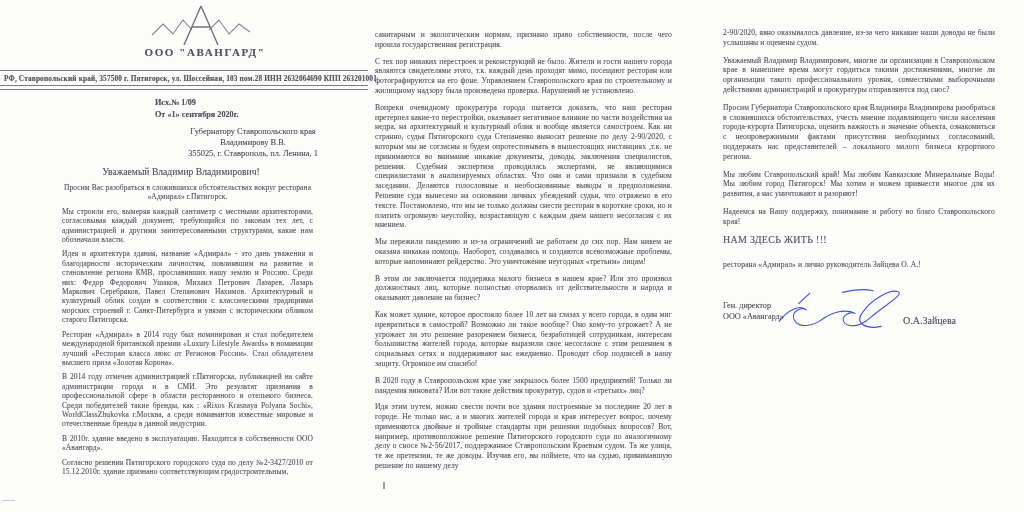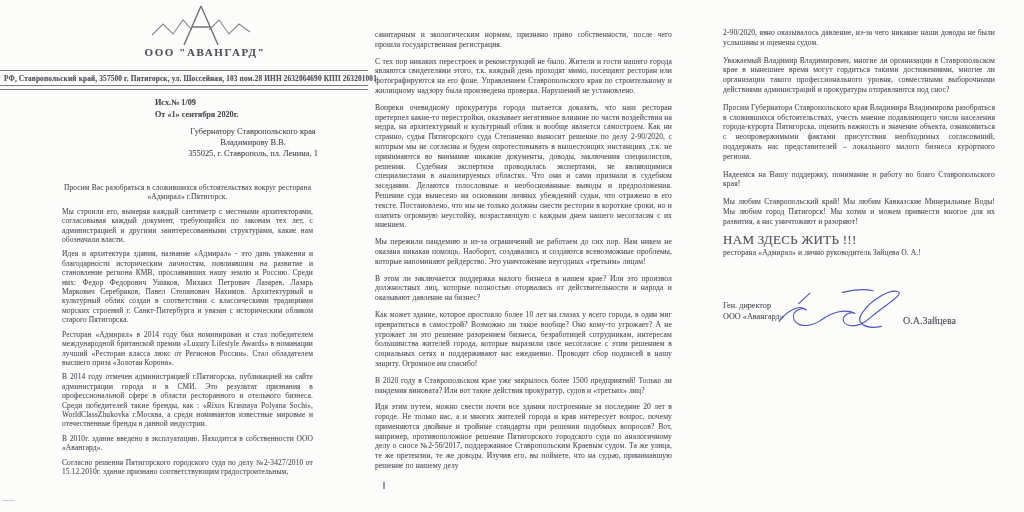--- a/index.html
+++ b/index.html
@@ -37,21 +37,21 @@
   
   .body{text-align:justify;font-size:7.6px;line-height:9.8px;letter-spacing:.1px;}
   .body p{margin:0 0 7px 0;}
   .body1{position:absolute;left:50px;top:183px;width:263px;font-size:7.5px;line-height:9.4px;}
   .body1 p{margin:0 0 5px 12px;}
   .body2{padding-top:30px;}
   .body3{padding-top:28px;width:272px;}
   .body3 p{margin:0 0 8px 0;}
   p.center{text-align:center;}
   p.single{text-align:left;margin:0 0 7px 0;}
-  p.slogan{text-align:left;font-size:13px;letter-spacing:.3px;margin:2px 0 4px 0;}
+  p.slogan{text-align:left;font-size:10px;letter-spacing:.3px;margin:2px 0 16px 0;}
 
   
   .sig-title{position:absolute;left:0;top:300px;font-size:8.2px;line-height:11px;color:#53565e;}
   .sig-ink{position:absolute;left:48px;top:282px;}
   .sig-name{position:absolute;left:180px;top:315px;font-size:10px;color:#53565e;}
 
   .artifact{position:absolute;background:#9a9da3;}
   .a1{left:383px;top:482px;width:2px;height:7px;}
   .a2{left:2px;top:500px;width:13px;height:1px;background:#cccdd0;}
 </style>
@@ -78,20 +78,21 @@
       <div>Исх.№ 1/09</div>
       <div>От «1» сентября 2020г.</div>
     </div>
 
     <div class="recipient">
       <div>Губернатору Ставропольского края</div>
       <div>Владимирову В.В.</div>
       <div>355025, г. Ставрополь, пл. Ленина, 1</div>
     </div>
 
+    <div class="salutation">Уважаемый Владимир Владимирович!</div>
 
     <div class="body body1">
       <p class="center">Просим Вас разобраться в сложившихся обстоятельствах вокруг ресторана «Адмирал» г.Пятигорск.</p>
       <p>Мы строили его, вымеряя каждый сантиметр с местными архитекторами, согласовывая каждый документ, требующийся по законам тех лет, с администрацией и другими заинтересованными структурами, какие нам обозначали власти.</p>
       <p>Идея и архитектура здания, название «Адмирал» - это дань уважения и благодарности историческим личностям, повлиявшим на развитие и становление региона КМВ, прославивших нашу землю и Россию. Среди них: Федор Федорович Ушаков, Михаил Петрович Лазарев, Лазарь Маркович Серебряков, Павел Степанович Нахимов. Архитектурный и культурный облик создан в соответствии с классическими традициями морских строений г. Санкт-Питербурга и увязан с историческим обликом старого Пятигорска.</p>
       <p>Ресторан «Адмирал» в 2014 году был номинирован и стал победителем международной британской премии «Luxury Lifestyle Awards» в номинации лучший «Ресторан класса люкс от Регионов России». Стал обладателем высшего приза «Золотая Корона».</p>
       <p>В 2014 году отмечен администрацией г.Пятигорска, публикацией на сайте администрации города и в СМИ. Это результат признания в профессиональной сфере в области ресторанного и отельного бизнеса. Среди победителей такие бренды, как : «Rixos Krasnaya Polyana Sochi», WorldClassZhukovka г.Москва, а среди номинантов известные мировые и отечественные бренды в данной индустрии.</p>
       <p>В 2010г. здание введено в эксплуатацию. Находится в собственности ООО «Авангард».</p>
       <p>Согласно решения Пятигорского городского суда по делу №2-3427/2010 от 15.12.2010г. здание признано соответствующим градостроительным,</p>
     </div>
@@ -108,22 +109,22 @@
       <p>В 2020 году в Ставропольском крае уже закрылось более 1500 предприятий! Только ли пандемия виновата? Или вот такие действия прокуратур, судов и «третьих» лиц?</p>
       <p>Идя этим путем, можно свести почти все здания построенные за последние 20 лет в городе. Не только нас, а и многих жителей города и края интересует вопрос, почему применяются двойные и тройные стандарты при решении подобных вопросов? Вот, например, противоположное решение Пятигорского городского суда по аналогичному делу о сносе №2-56/2017, поддержанное Ставропольским Краевым судом. Та же улица, те же претензии, те же доводы. Изучив его, вы поймете, что на судью, принимавшую решение по нашему делу</p>
     </div>
   </div>
 
   <div class="page" id="page3">
     <div class="body body3">
       <p>2-90/2020, явно оказывалось давление, из-за чего никакие наши доводы не были услышаны и оценены судом.</p>
       <p>Уважаемый Владимир Владимирович, многие ли организации в Ставропольском крае в нынешнее время могут гордиться такими достижениями, многие ли организации такого профессионального уровня, совместными выборочными действиями администраций и прокуратуры отправляются под снос?</p>
       <p>Просим Губернатора Ставропольского края Владимира Владимирова разобраться в сложившихся обстоятельствах, учесть мнение подавляющего числа населения города-курорта Пятигорска, оценить важность и значение объекта, ознакомиться с неопровержимыми фактами присутствия необходимых согласований, поддержать нас представителей – локального малого бизнеса курортного региона.</p>
+      <p>Мы любим Ставропольский край! Мы любим Кавказские Минеральные Воды! Мы любим город Пятигорск! Мы хотим и можем привнести многое для их развития, а нас уничтожают и разоряют!</p>
       <p>Надеемся на Вашу поддержку, понимание и работу во благо Ставропольского края!</p>
-      <p>Мы любим Ставропольский край! Мы любим Кавказские Минеральные Воды! Мы любим город Пятигорск! Мы хотим и можем привнести многое для их развития, а нас уничтожают и разоряют!</p>
       <p class="slogan">НАМ ЗДЕСЬ ЖИТЬ !!!</p>
       <p class="single">ресторана «Адмирал» и лично руководитель Зайцева О. А.!</p>
     </div>
 
     <div class="sig-title">
       <div>Ген. директор</div>
       <div>ООО «Авангард»</div>
     </div>
 
     <svg class="sig-ink" width="150" height="58" viewBox="0 0 185 62">

